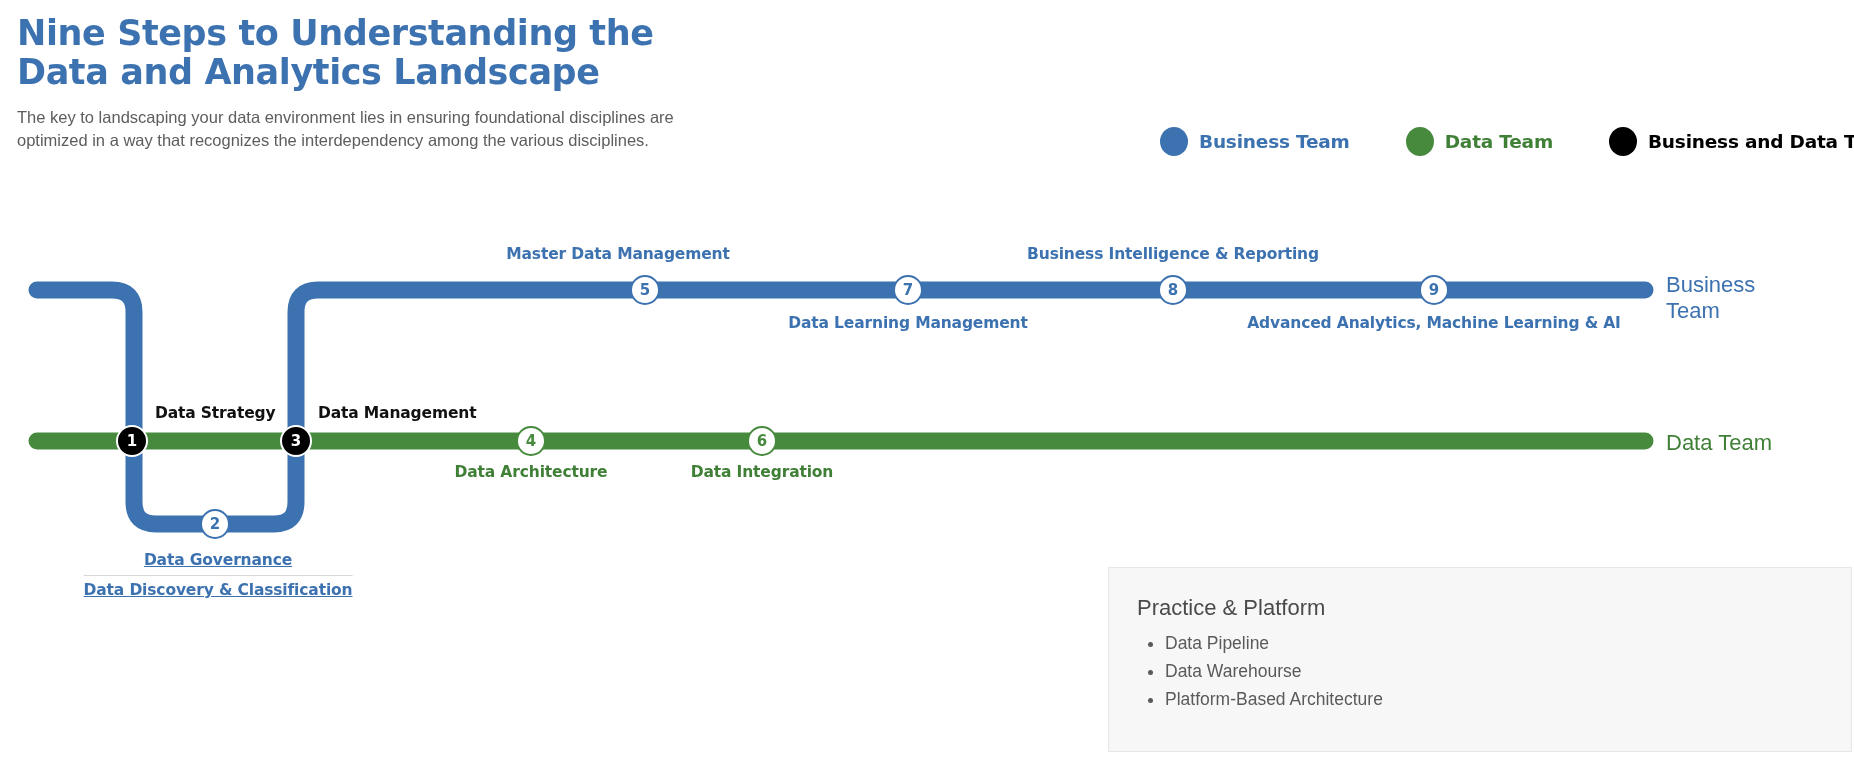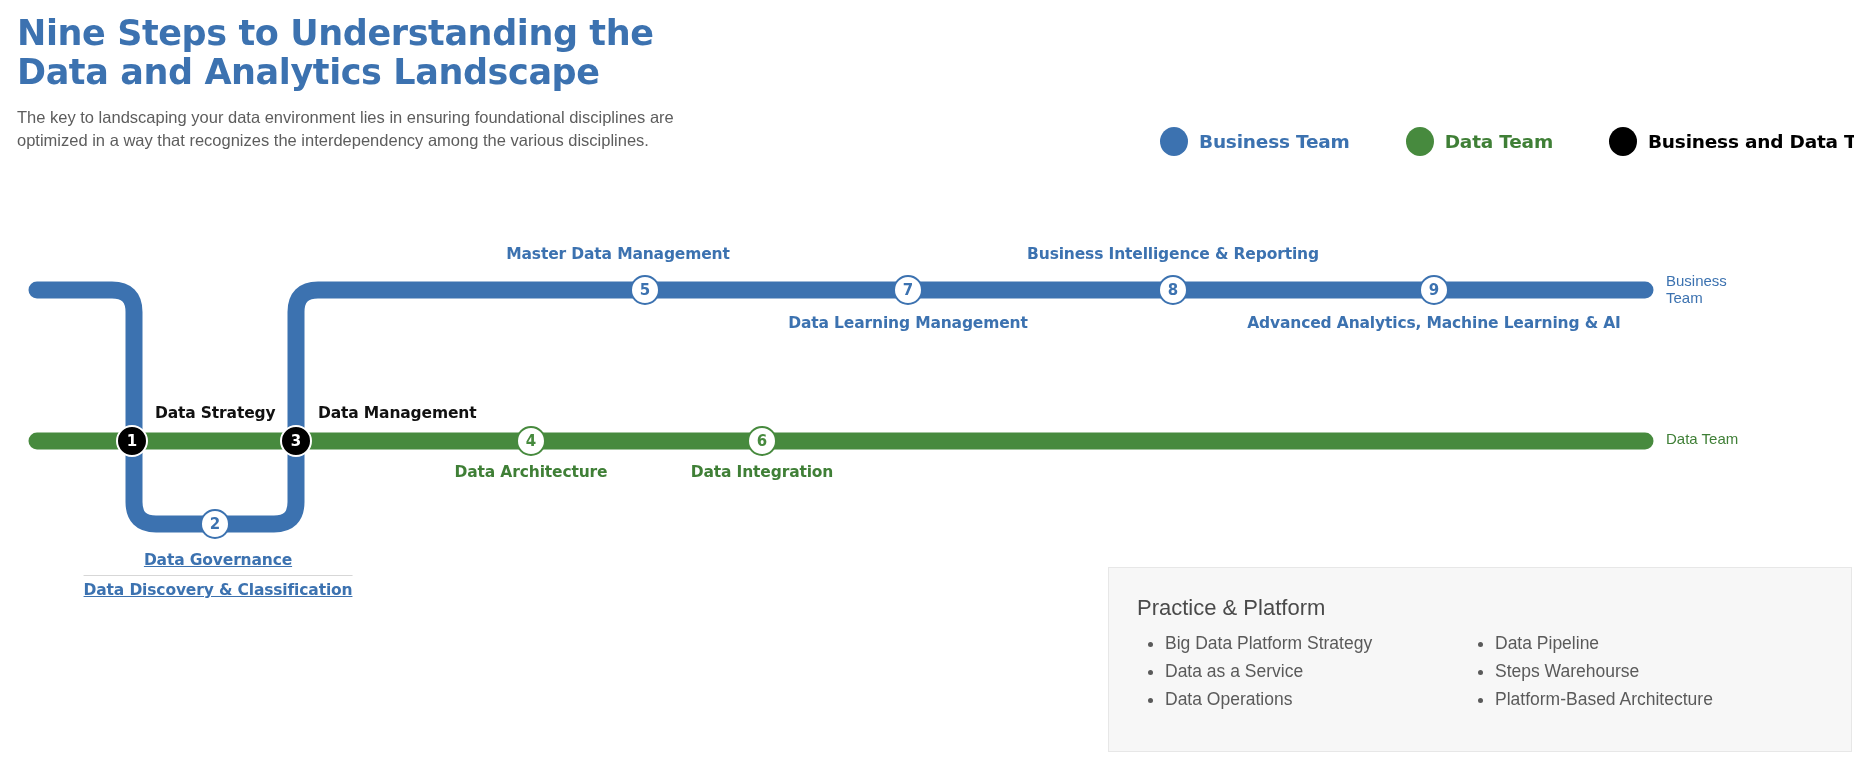--- a/index.html
+++ b/index.html
@@ -58,21 +58,21 @@
   }
 
   
   #diagram { position: absolute; left: 0; top: 0; width: 1854px; height: 768px; }
   #diagram-svg { position: absolute; left: 0; top: 0; }
 
   .track-end-label {
     position: absolute;
     font-family: "Liberation Sans", sans-serif;
     font-weight: 400;
-    font-size: 15px;
+    font-size: 22px;
     line-height: 1.16;
     white-space: pre-line;
   }
   #business-team-end-label { left: 1666px; top: 272px; color: #3c72b0; }
   #data-team-end-label { left: 1666px; top: 430px; color: #3f7f36; }
 
   
   .step-badge {
     position: absolute;
     width: 30px; height: 30px;
@@ -255,26 +255,19 @@
   <div class="step-badge hollow-blue" style="left:1434px; top:290px;">9</div>
   <div class="step-label blue" style="left:1434px; top:314px;">Advanced Analytics, Machine Learning &amp; AI</div>
 
 </div>
 
 <div id="practice-panel">
   <div id="practice-panel-title">Practice &amp; Platform</div>
   <div class="practice-columns">
     <div class="practice-col">
       <ul>
-        <li>Big Data Platform Strategy</li>
-        <li>Data as a Service</li>
-        <li>Data Operations</li>
-      </ul>
-    </div>
-    <div class="practice-col">
-      <ul>
         <li>Data Pipeline</li>
-        <li>Steps Warehourse</li>
+        <li>Data Warehourse</li>
         <li>Platform-Based Architecture</li>
       </ul>
     </div>
   </div>
 </div>
 
 </body></html>

